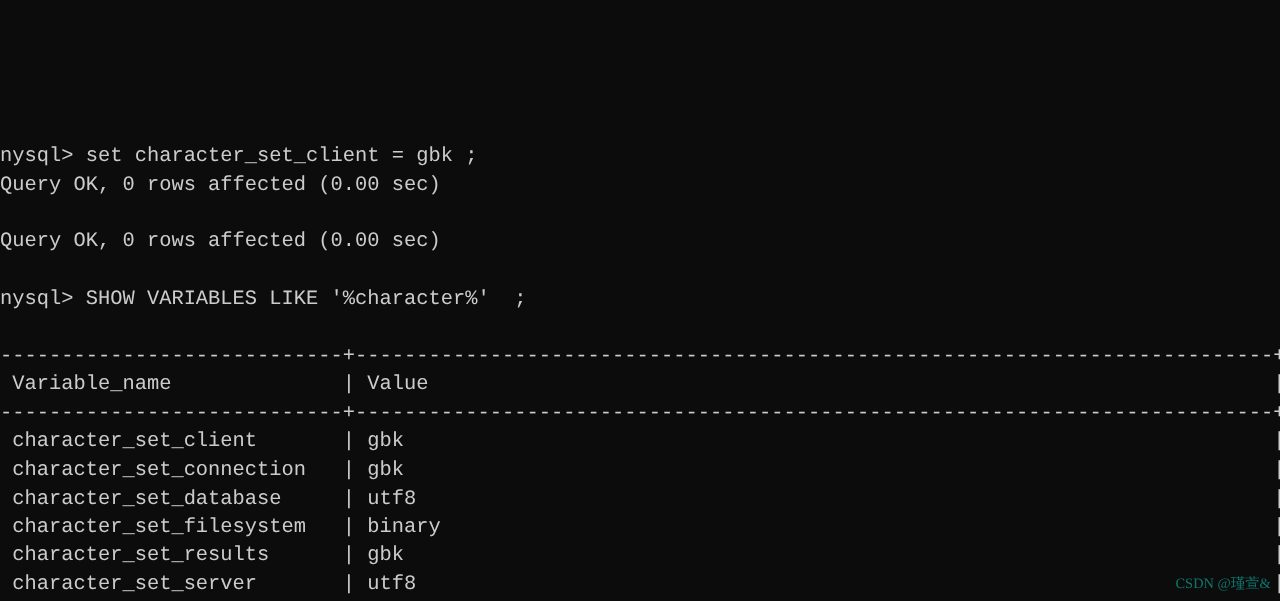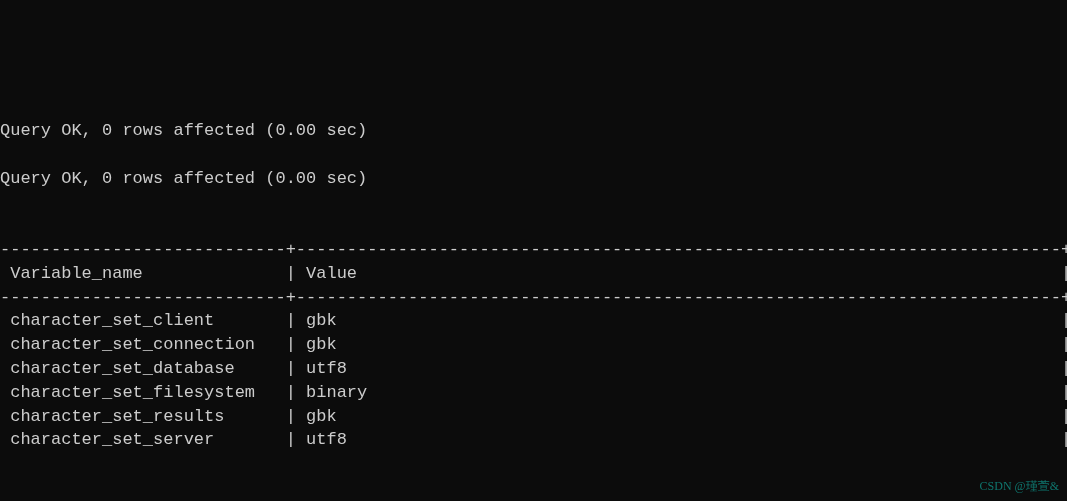--- a/index.html
+++ b/index.html
@@ -28,20 +28,20 @@
       color: #0f766e;
       font-family: Liberation Serif, serif;
     }
   </style>
 </head>
 <body>
 
 
 
 <div class="terminal">
-<div id="cmd-block"><div class="line">Query OK, 0 rows affected (0.00 sec)</div><div class="line"> </div><div class="line">Query OK, 0 rows affected (0.00 sec)</div><div class="line"> </div></div>
+<div id="cmd-block"><div class="line">nysql&gt; set character_set_client = gbk ;</div><div class="line">Query OK, 0 rows affected (0.00 sec)</div><div class="line"> </div><div class="line">Query OK, 0 rows affected (0.00 sec)</div><div class="line"> </div><div class="line">nysql&gt; SHOW VARIABLES LIKE '%character%'  ;</div></div>
 <div id="table-block"><div class="line">----------------------------+---------------------------------------------------------------------------+</div><div class="line"> Variable_name              | Value                                                                     |</div><div class="line">----------------------------+---------------------------------------------------------------------------+</div><div class="line"> character_set_client       | gbk                                                                       |</div><div class="line"> character_set_connection   | gbk                                                                       |</div><div class="line"> character_set_database     | utf8                                                                      |</div><div class="line"> character_set_filesystem   | binary                                                                    |</div><div class="line"> character_set_results      | gbk                                                                       |</div><div class="line"> character_set_server       | utf8                                                                      |</div></div>
 
 </div>
 <div class="watermark">CSDN @瑾萱&amp;</div>
 
 
 
 
 </body></html>

